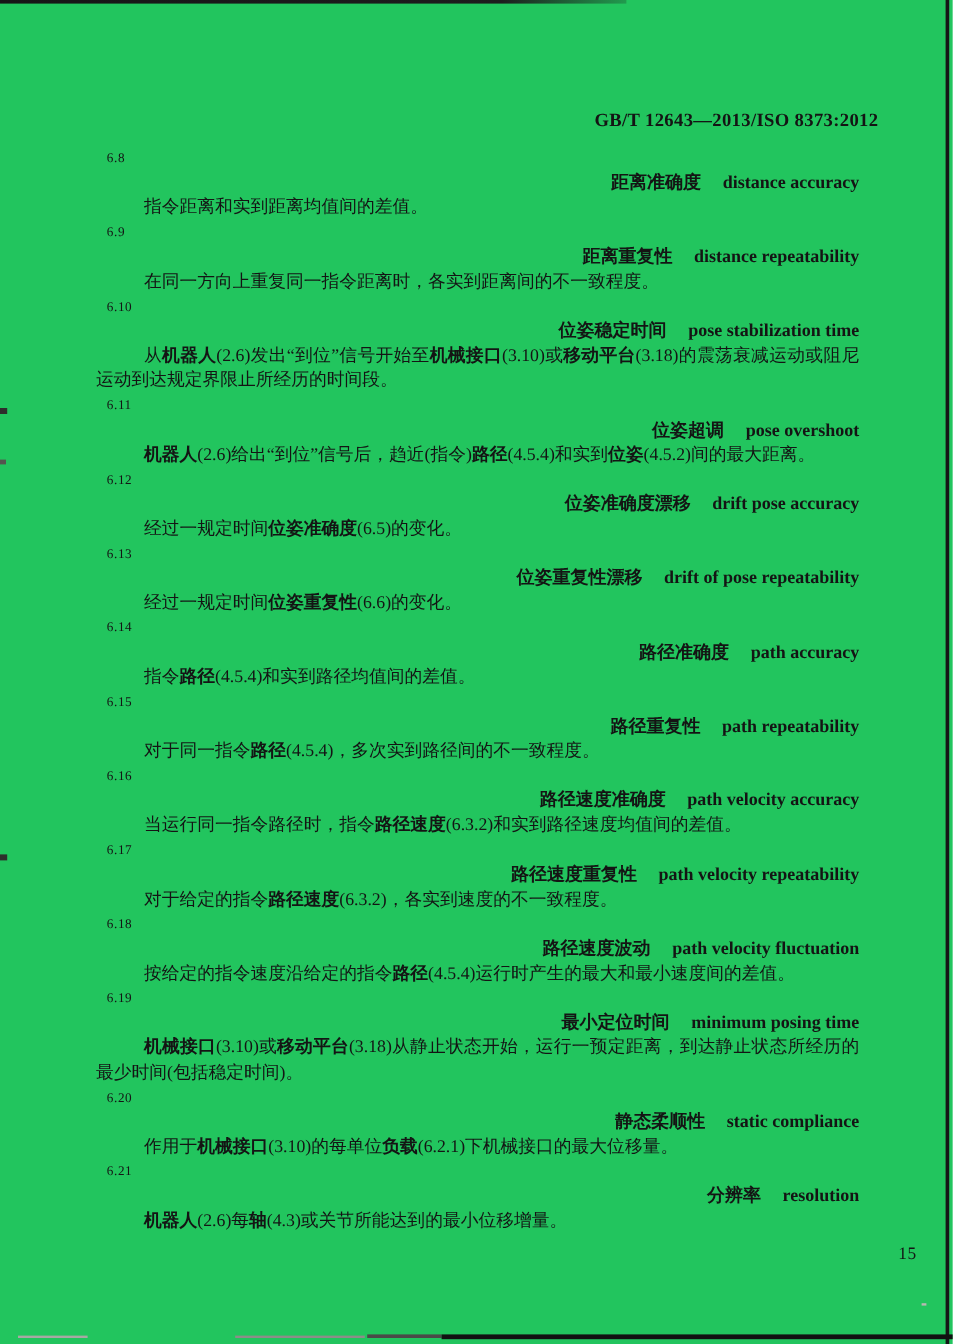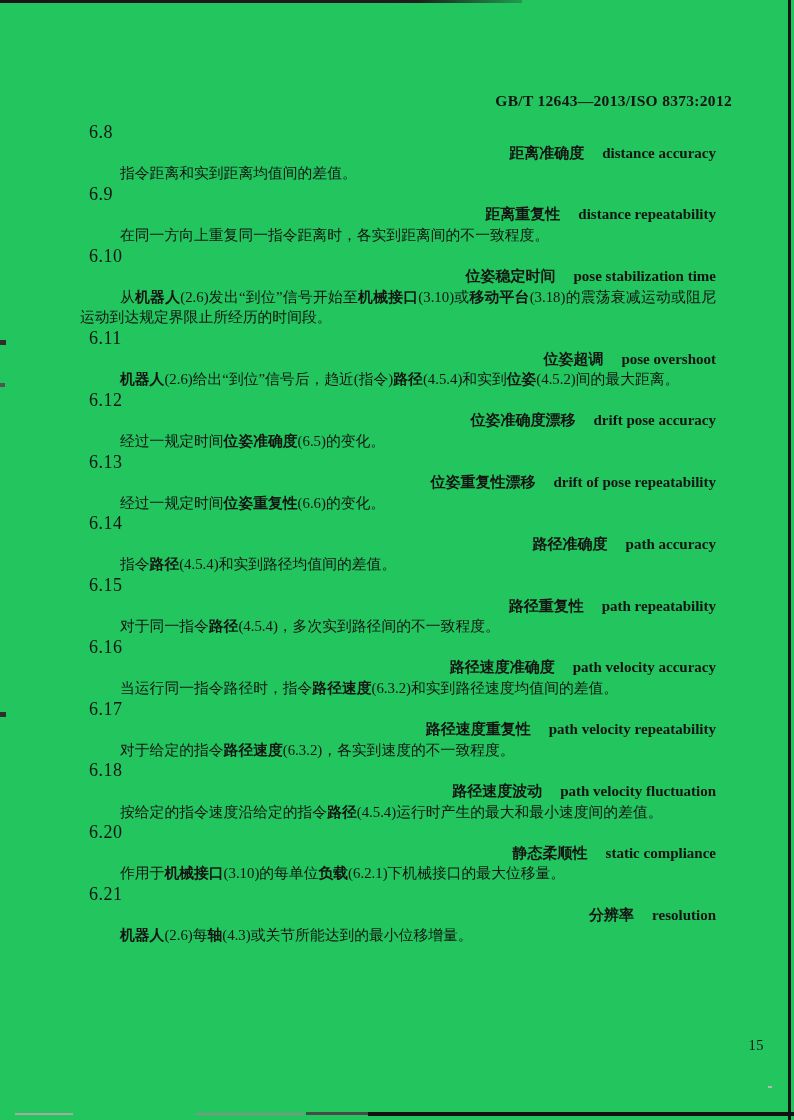--- a/index.html
+++ b/index.html
@@ -41,21 +41,21 @@
   .content {
     position: absolute;
     left: 80px; top: 122px;
     width: 636px;
     font-size: 14.8px;
     line-height: 20.6px;
   }
   .section { margin: 0; }
   .sec-num {
     margin-left: 9px;
-    font-size: 18px;
+    font-size: 11px;
     letter-spacing: 0.5px;
   }
   .sec-term {
     padding-left: 40px;
     font-weight: bold;
     font-size: 15px;
     text-align: right;
   }
   .sec-term .term-en { margin-left: 18px; }
   .sec-def {
@@ -173,20 +173,27 @@
   </div>
 
   <div class="section">
     <div class="sec-num">6.18</div>
     <div class="sec-term">
       <span class="term-zh">路径速度波动</span><span class="term-en">path velocity fluctuation</span>
     </div>
     <div class="sec-def"><span>按给定的指令速度沿给定的指令</span><span class="b">路径</span><span>(4.5.4)运行时产生的最大和最小速度间的差值。</span></div>
   </div>
 
+  <div class="section">
+    <div class="sec-num">6.19</div>
+    <div class="sec-term">
+      <span class="term-zh">最小定位时间</span><span class="term-en">minimum posing time</span>
+    </div>
+    <div class="sec-def"><span class="b">机械接口</span><span>(3.10)或</span><span class="b">移动平台</span><span>(3.18)从静止状态开始，运行一预定距离，到达静止状态所经历的最少时间(包括稳定时间)。</span></div>
+  </div>
 
   <div class="section">
     <div class="sec-num">6.20</div>
     <div class="sec-term">
       <span class="term-zh">静态柔顺性</span><span class="term-en">static compliance</span>
     </div>
     <div class="sec-def"><span>作用于</span><span class="b">机械接口</span><span>(3.10)的每单位</span><span class="b">负载</span><span>(6.2.1)下机械接口的最大位移量。</span></div>
   </div>
 
   <div class="section">

